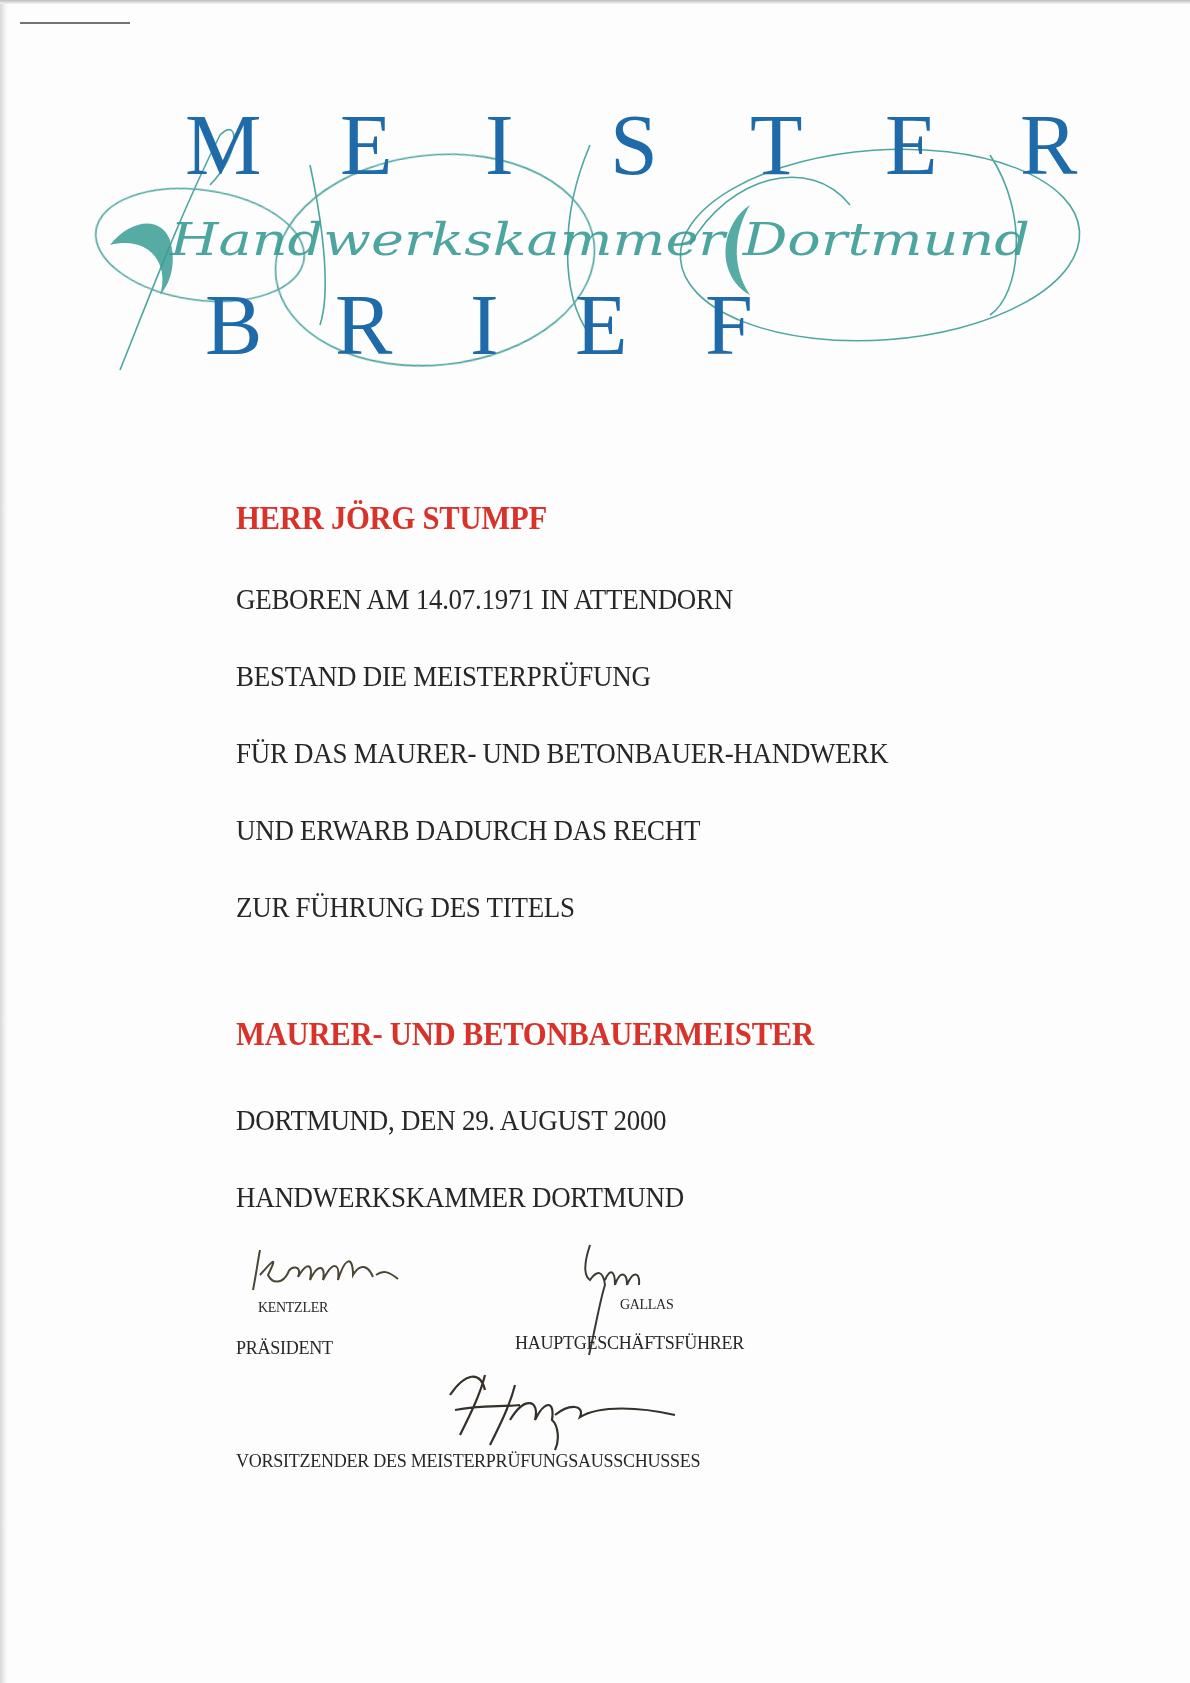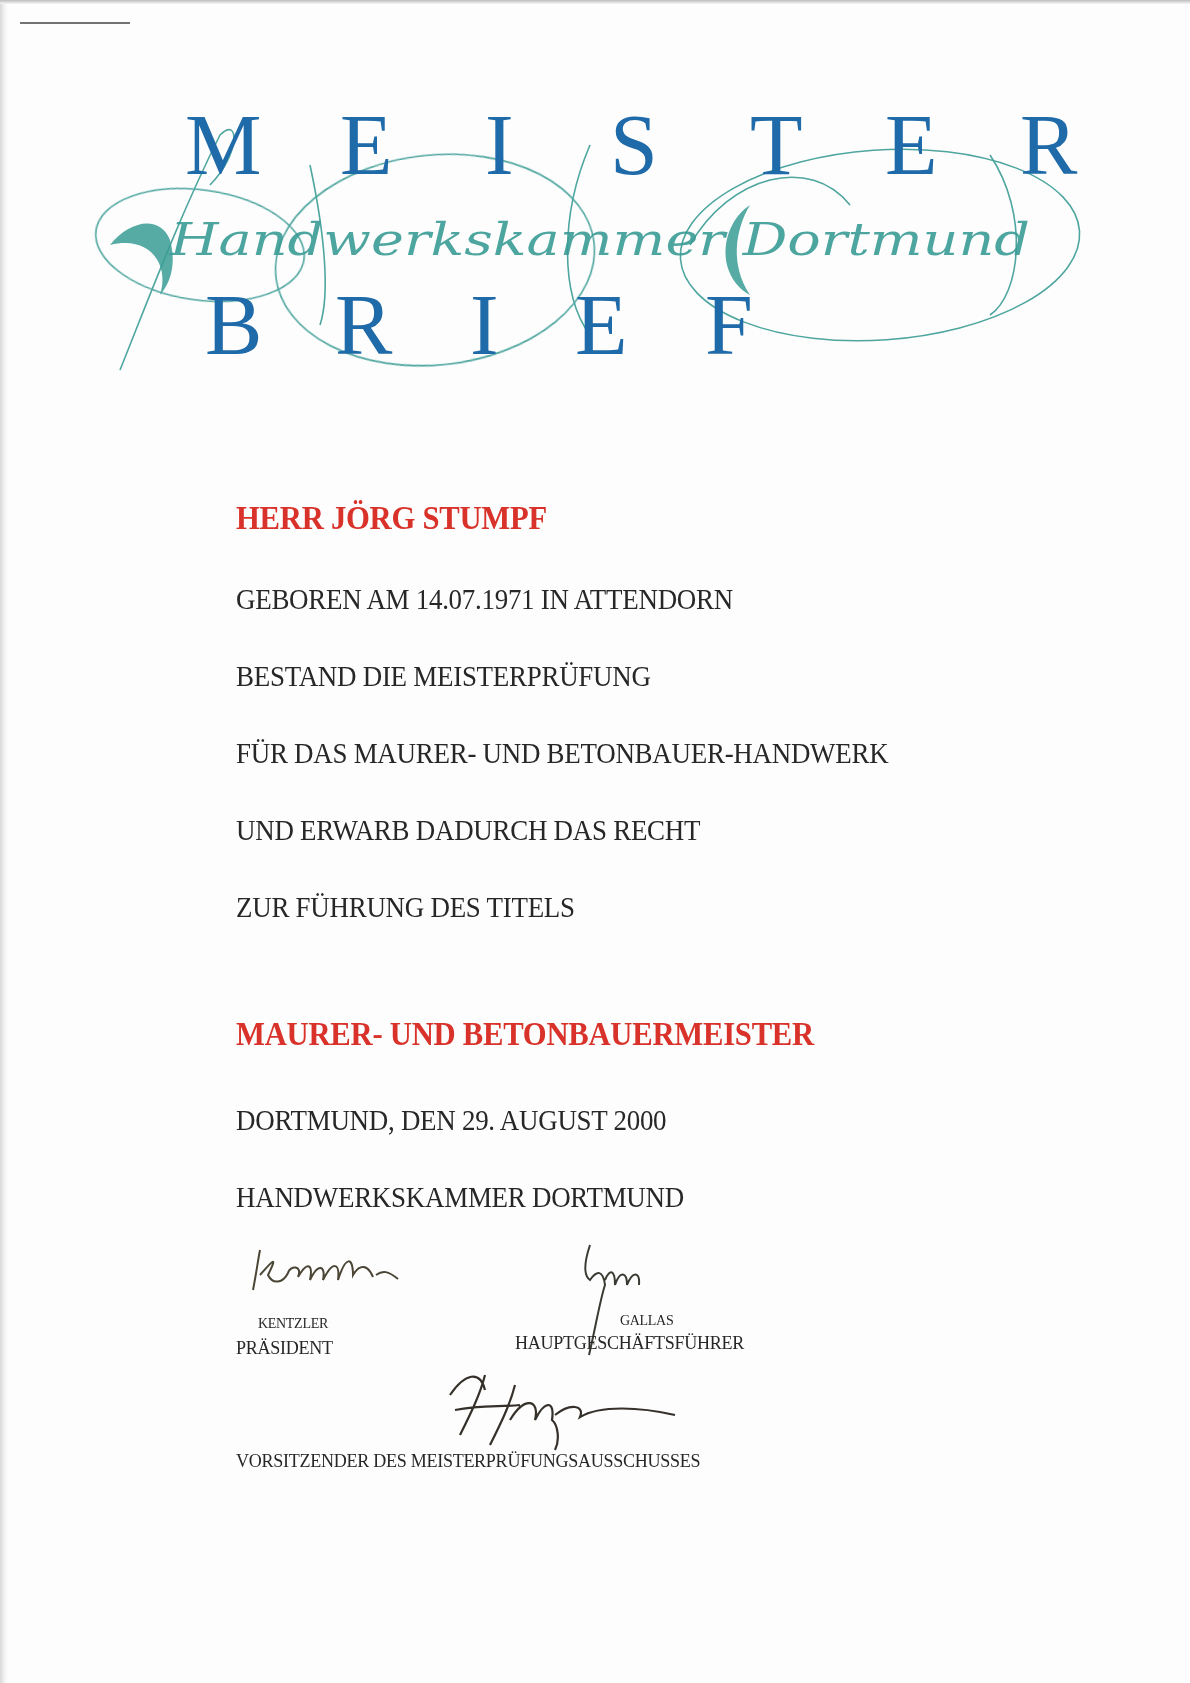--- a/index.html
+++ b/index.html
@@ -9,21 +9,21 @@
     }
     .page-edge { position: absolute; left: 0; top: 0; width: 8px; height: 1683px; background: linear-gradient(to right, #d8d8d8, #f4f4f4 60%, #fdfdfd); }
     .top-edge { position: absolute; left: 0; top: 0; width: 1190px; height: 4px; background: linear-gradient(#bdbdbd, #f6f6f6); }
     .scan-line { position: absolute; left: 20px; top: 22px; width: 110px; height: 2px; background: #444; opacity: .75; }
     .header { position: absolute; left: 90px; top: 95px; width: 1020px; height: 310px; }
     .big-word { position: absolute; color: #1f6aa8; font-size: 86px; font-weight: normal; letter-spacing: 0; }
     .big-word span { position: absolute; top: 0; }
     .script { position: absolute; left: 0; top: 0; }
     .text { position: absolute; left: 236px; font-size: 29px; letter-spacing: -0.3px; white-space: nowrap; color: #272727; transform: scaleX(0.93); transform-origin: left center; }
     .red { color: #d8322a; font-weight: bold; font-size: 33px; }
-    .small { font-size: 14px; transform: none; margin-top: 16px; }
+    .small { font-size: 14px; transform: none; }
     .label { font-size: 19px; transform: scaleX(0.95); }
     .sig { position: absolute; }
   </style>
 </head>
 <body>
 
 <div class="page-edge"></div>
 <div class="top-edge"></div>
 <div class="scan-line"></div>
 

